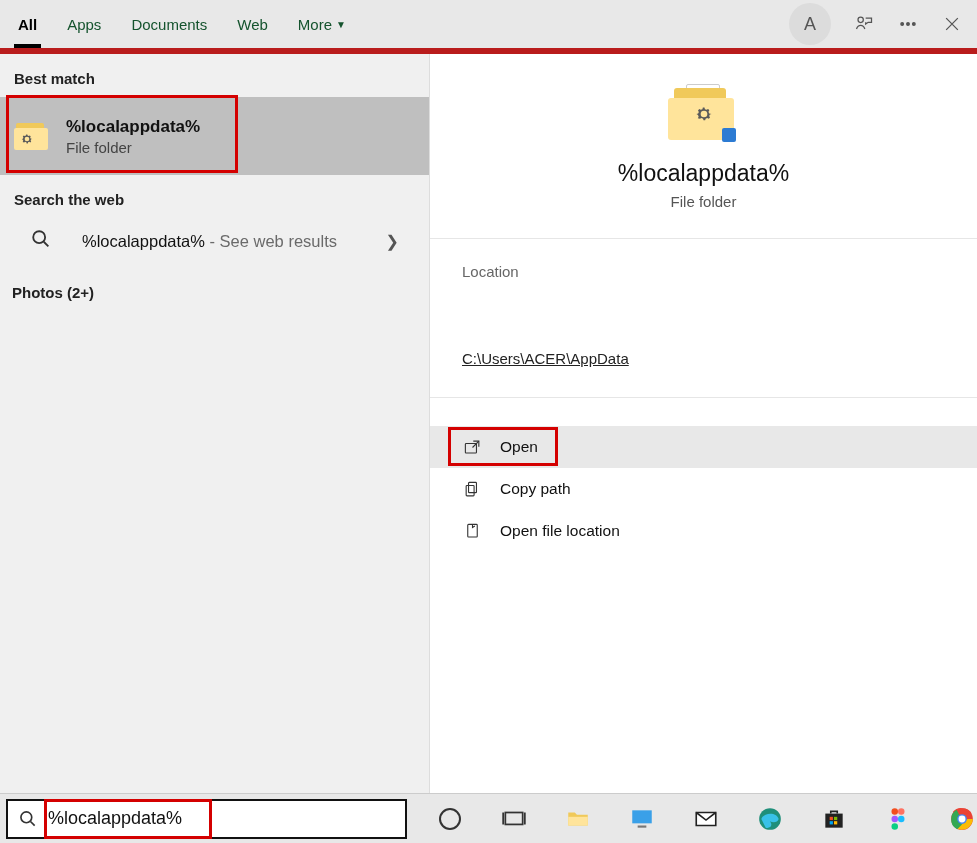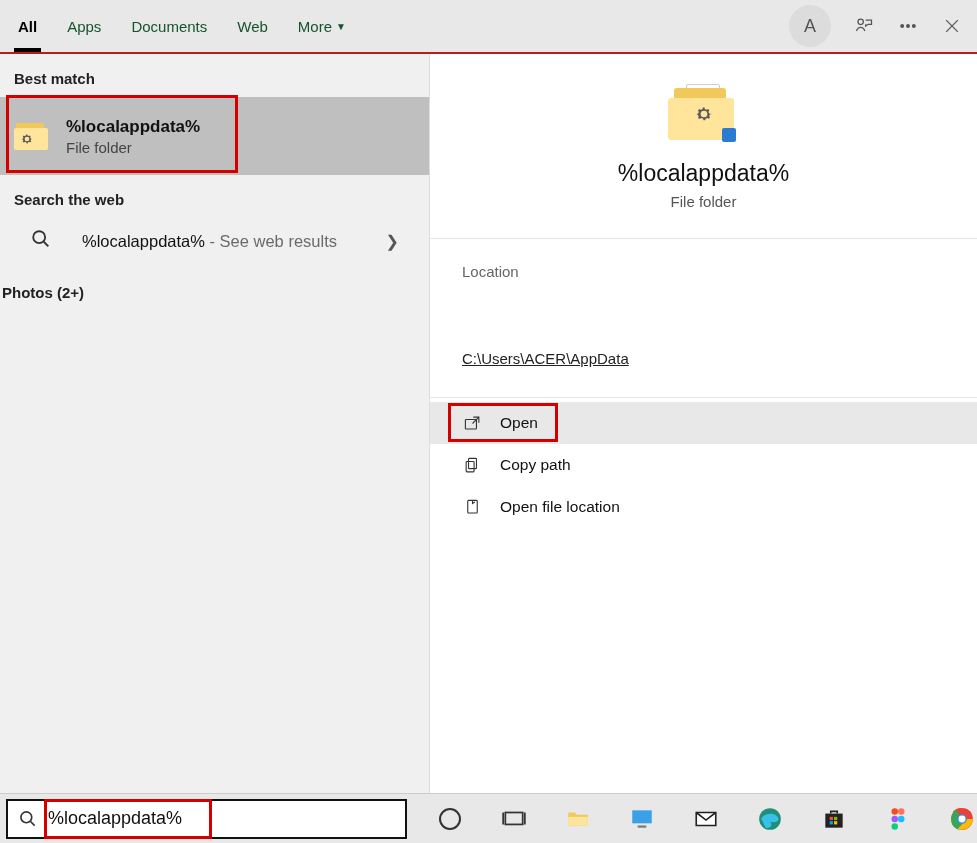--- a/index.html
+++ b/index.html
@@ -2,21 +2,21 @@
 <html><head>
 <meta charset="utf-8">
 <style>
   * { box-sizing: border-box; margin: 0; padding: 0; font-family: "Segoe UI", Arial, sans-serif; }
   body { width: 977px; height: 843px; background: #f0f0f0; position: relative; overflow: hidden; }
 
   
   .header {
     height: 54px;
     background: #e8e8e8;
-    border-bottom: 2px solid #b91c1c;
+    border-bottom: 6px solid #b91c1c;
     display: flex;
     align-items: center;
     padding: 0 14px 0 18px;
   }
   .tabs { display: flex; gap: 30px; align-items: center; height: 100%; }
   .tab {
     font-size: 15px;
     color: #14532d;
     cursor: pointer;
     height: 100%;
@@ -71,39 +71,39 @@
   .red-box-1 { position:absolute; border:3px solid #d40000; pointer-events:none; left:6px; top:-2px; width:232px; height:78px; }
 
   .web-item {
     display:flex; align-items:center; padding: 10px 30px; gap:30px; cursor:pointer;
   }
   .web-item .search-mini svg { width:22px; height:22px; stroke:#333; fill:none; stroke-width:2;}
   .web-item .txt { flex:1; font-size:16.5px; color:#111;}
   .web-item .txt .dim { color:#6a6a6a; }
   .web-item .chevr { color:#555; font-size:16px;}
 
-  .photos-head { font-weight:600; font-size:15px; color:#222; padding: 20px 2px; }
+  .photos-head { font-weight:600; font-size:15px; color:#222; padding: 20px 12px; }
 
   
   .preview-hero { display:flex; flex-direction:column; align-items:center; padding:30px 0 28px; border-bottom:1px solid #e6e6e6; }
   .folder-icon-lg { width:72px; height:60px; position:relative; margin-bottom:16px;}
   .folder-icon-lg .back { position:absolute; left:6px; top:4px; width:52px; height:44px; background:#f0c95a; border-radius:3px; }
   .folder-icon-lg .front { position:absolute; left:0; top:14px; width:66px; height:42px; background:#ffe49b; border-radius:3px; }
   .folder-icon-lg .doc  { position:absolute; left:18px; top:0px; width:34px; height:46px; background:#fff; border:1px solid #ccc; border-radius:2px; }
   .folder-icon-lg .gear { position:absolute; left:26px; top:20px; width:20px; height:20px; }
   .gear svg { width:100%; height:100%; fill:#5a5a5a; }
   .vs-badge { position:absolute; right:4px; bottom:2px; width:14px; height:14px; background:#2c7bd3; border-radius:2px;}
   .preview-hero .title { font-size:23px; color:#111; margin-bottom:6px;}
   .preview-hero .sub { font-size:15px; color:#555;}
 
   .location-row { display:flex; padding:24px 32px 30px; gap:70px; border-bottom:1px solid #e6e6e6;flex-direction:column;}
   .location-row .lbl { color:#666; font-size:15px;}
   .location-row .val { color:#222; font-size:15px; text-decoration:underline; cursor:pointer;}
 
-  .actions { padding-top:4px;}
+  .actions { padding-top:4px;margin-top:24px;}
   .action-row {
     display:flex; align-items:center; gap:18px;
     padding: 11px 32px; font-size:15.5px; color:#111; cursor:pointer;
     position:relative;
   }
   .action-row.selected { background:#e8e8e8;}
   .action-row .aicon { width:20px; height:20px; display:flex; align-items:center; justify-content:center;}
   .action-row .aicon svg { width:19px; height:19px; stroke:#333; fill:none; stroke-width:1.4;}
   .red-box-2 { position:absolute; border:3px solid #d40000; pointer-events:none; left:18px; top:1px; width:110px; height:39px; }
 

